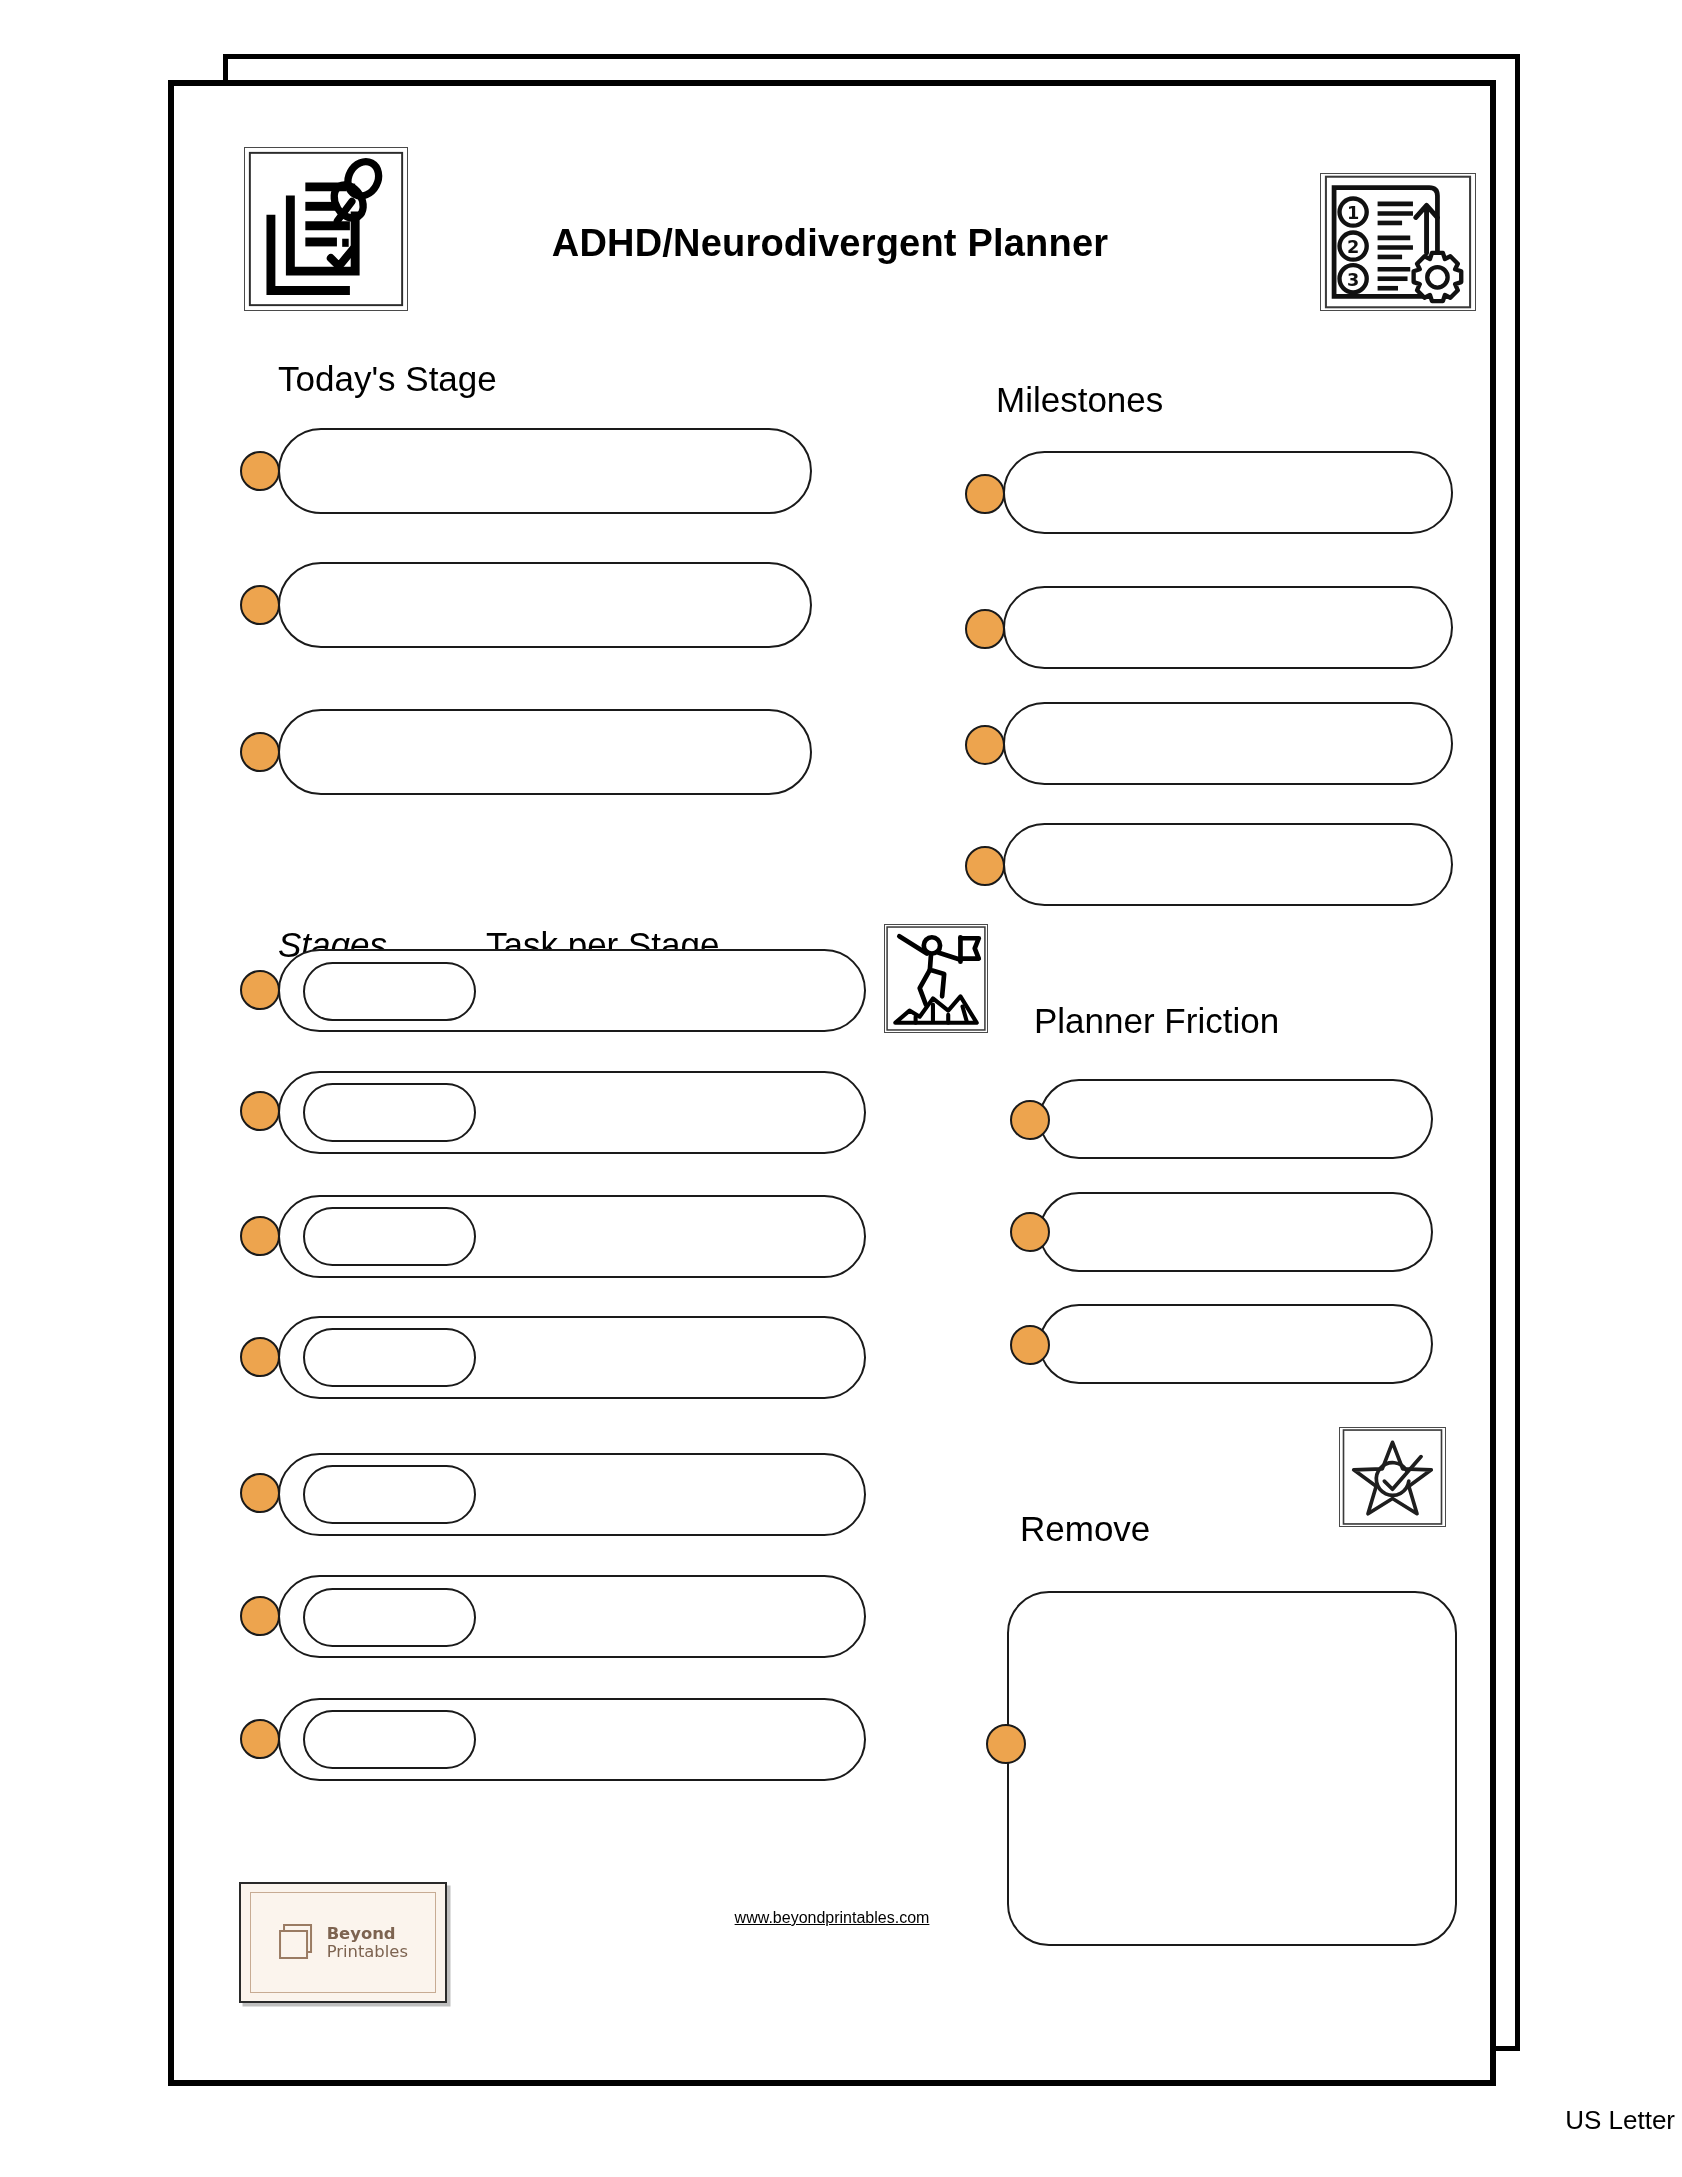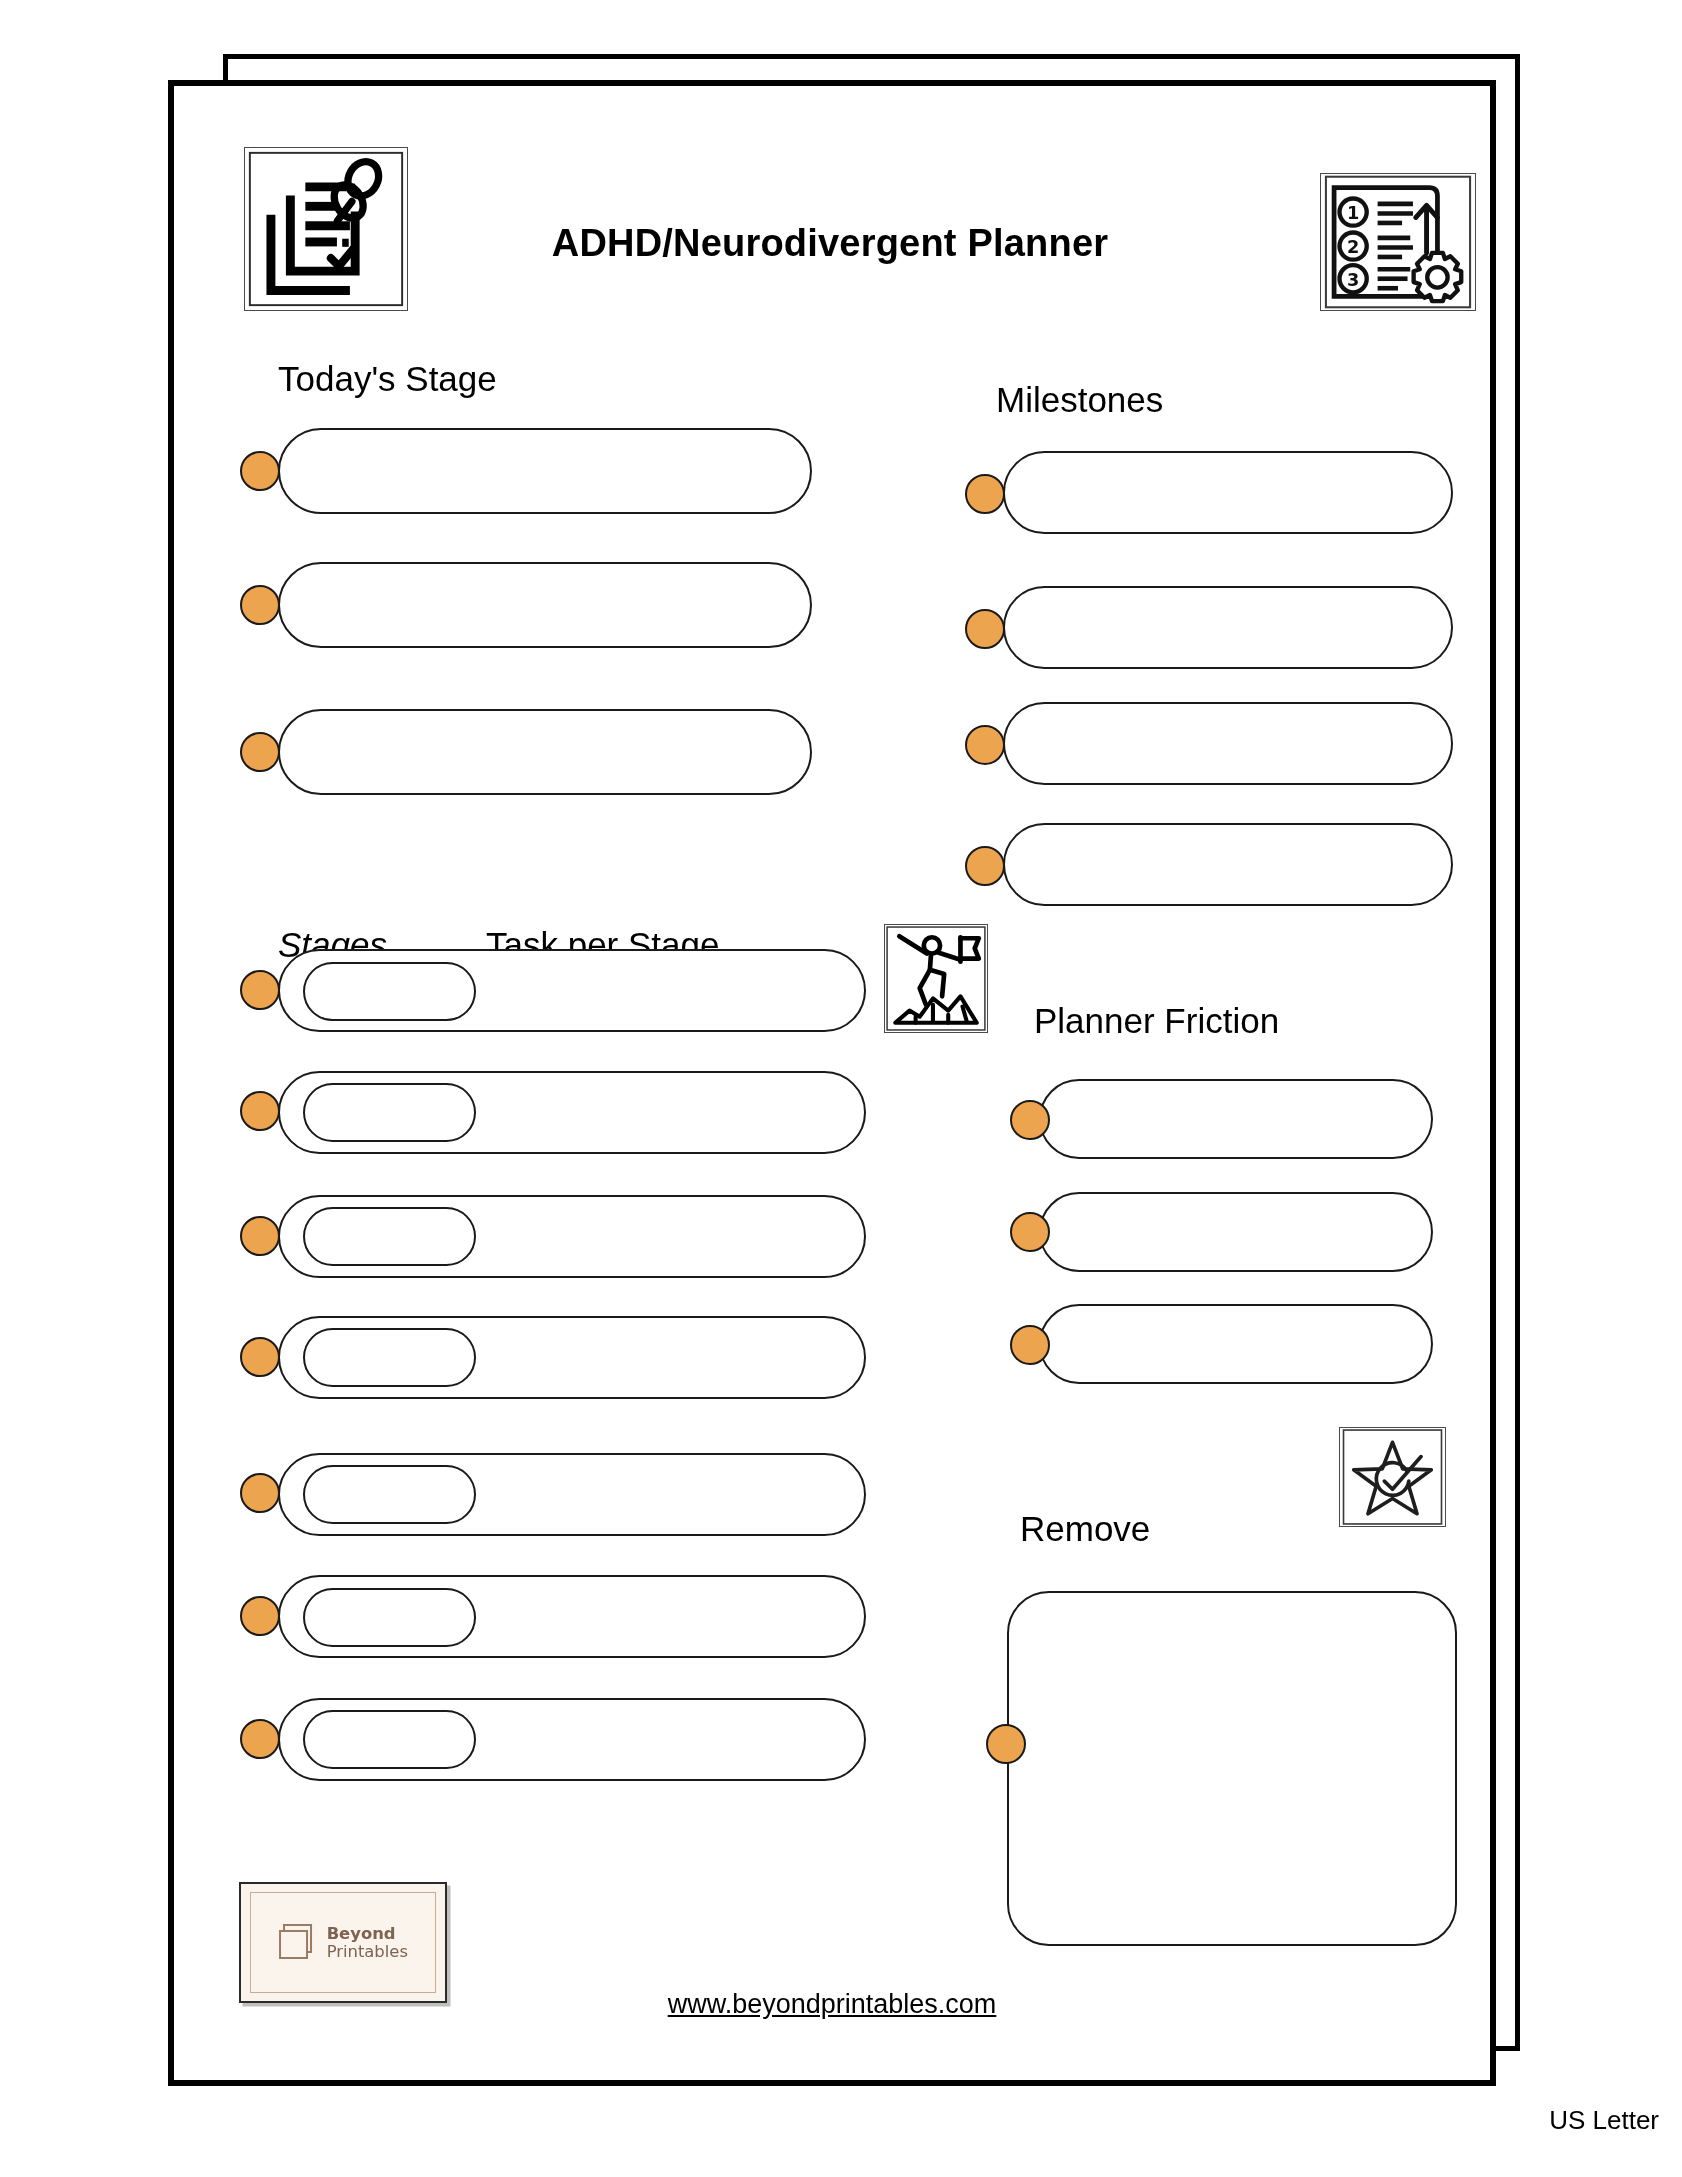--- a/index.html
+++ b/index.html
@@ -148,29 +148,29 @@
     font-family: "DejaVu Sans", sans-serif;
     color: #7d6350;
     line-height: 1.08;
   }
   .brand-text .l1 { font-size: 16.4px; font-weight: bold; }
   .brand-text .l2 { font-size: 16.4px; font-weight: normal; }
 
   .footer-url {
     position: absolute;
     left: 168px;
-    top: 1989px;
+    top: 1909px;
     width: 1328px;
     text-align: center;
-    font-size: 27px;
+    font-size: 16px;
     text-decoration: underline;
   }
   .paper-size {
     position: absolute;
-    right: 24px;
+    right: 8px;
     top: 2105px;
     font-size: 26px;
     white-space: nowrap;
   }
 </style>
 </head>
 <body>
 
 <div id="page">
 

